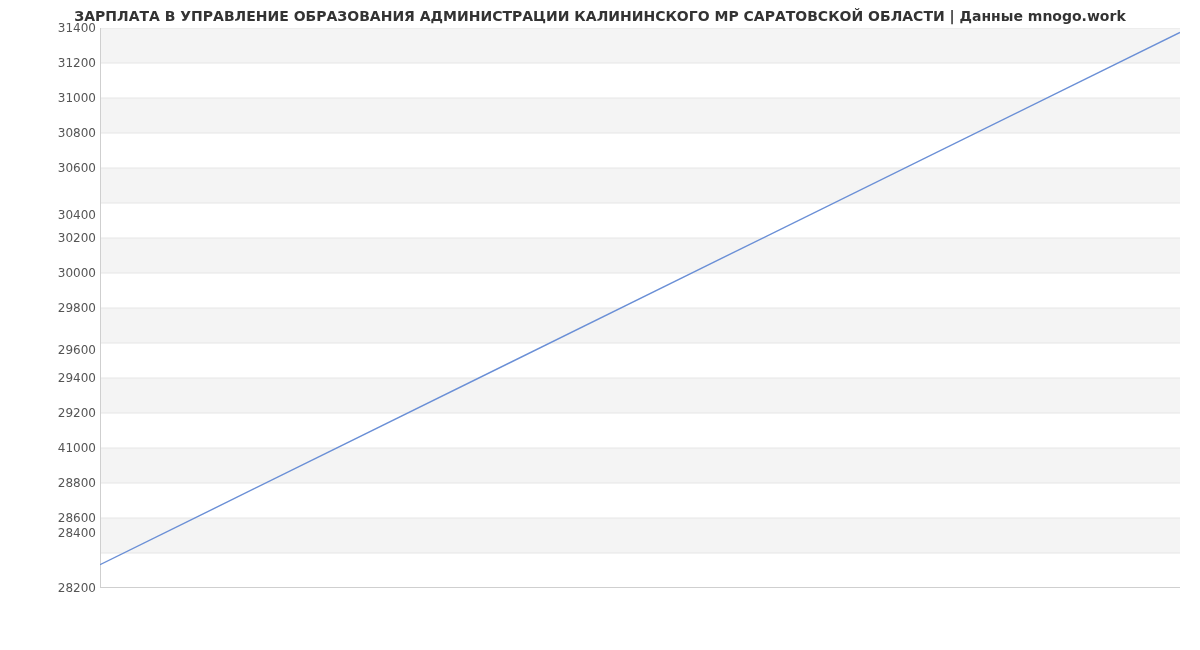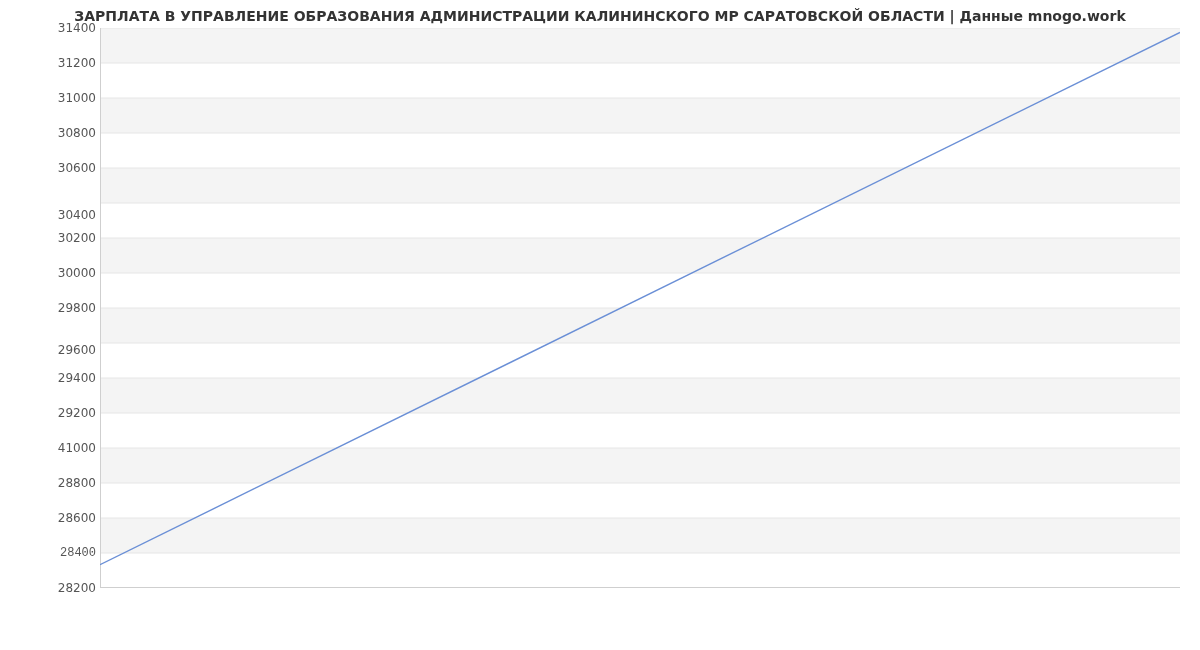--- a/index.html
+++ b/index.html
@@ -93,21 +93,21 @@
       <line x1="0" y1="105" x2="1080" y2="105" class="grid-line"></line>
       <line x1="0" y1="70" x2="1080" y2="70" class="grid-line"></line>
       <line x1="0" y1="35" x2="1080" y2="35" class="grid-line"></line>
       <line x1="0" y1="0" x2="1080" y2="0" class="grid-line"></line>
       <line x1="0.5" y1="0" x2="0.5" y2="560" class="axis-line"></line>
       <line x1="0" y1="559.5" x2="1080" y2="559.5" class="axis-line"></line>
       <polyline points="0,536.725 1080,4.375" class="series-line" style="stroke: rgb(106, 143, 214);"></polyline>
     </svg>
   <div class="y-ticks" id="y-ticks">
       <div class="y-tick" style="top: 560px;">28200</div>
-      <div class="y-tick" style="top: 525px; font-family: Liberation Mono, monospace;">28400</div>
+      <div class="y-tick" style="top: 505px;">28400</div>
       <div class="y-tick" style="top: 490px;">28600</div>
       <div class="y-tick" style="top: 455px;">28800</div>
       <div class="y-tick" style="top: 420px;">41000</div>
       <div class="y-tick" style="top: 385px;">29200</div>
       <div class="y-tick" style="top: 350px;">29400</div>
       <div class="y-tick" style="top: 322px;">29600</div>
       <div class="y-tick" style="top: 280px;">29800</div>
       <div class="y-tick" style="top: 245px;">30000</div>
       <div class="y-tick" style="top: 210px;">30200</div>
       <div class="y-tick" style="top: 175px; margin-top: 12px;">30400</div>

